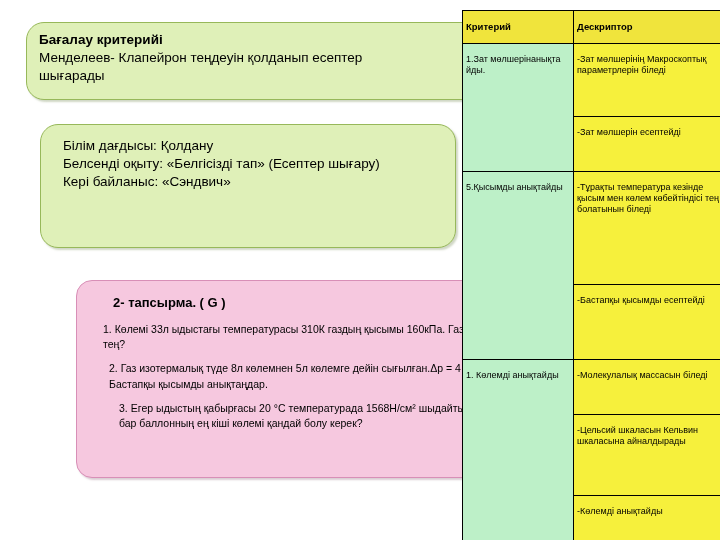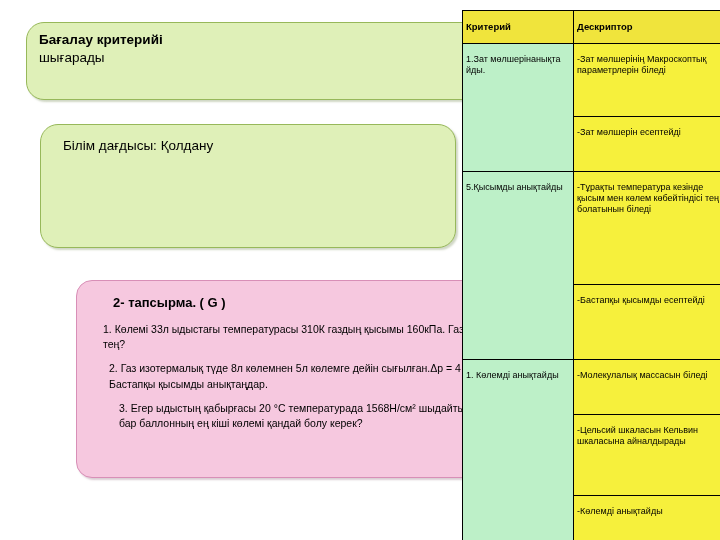--- a/index.html
+++ b/index.html
@@ -117,27 +117,36 @@
   .crit-table th.c-col { background: #f0e43c; width: 104px; }
   .crit-table th.d-col { background: #f0e43c; width: 146px; }
 </style>
 </head>
 <body>
 
 <div class="slide">
 
   <div class="greenbox bx1">
     <div class="line b">Бағалау критерийі</div>
+    <div class="line">Менделеев- Клапейрон теңдеуін қолданып  есептер</div>
     <div class="line">шығарады</div>
   </div>
 
   <div class="greenbox bx2">
     <div class="line">
       <span class="b">Білім дағдысы:</span>
       <span>Қолдану</span>
+    </div>
+    <div class="line">
+      <span class="b">Белсенді оқыту:</span>
+      <span>«Белгісізді тап» (Есептер шығару)</span>
+    </div>
+    <div class="line">
+      <span class="b">Кері байланыс:</span>
+      <span>«Сэндвич»</span>
     </div>
   </div>
 
   <div class="pinkbox">
     <div class="task-title">2- тапсырма. ( G )</div>
     <div class="task-item t1">1. Көлемі 33л ыдыстағы температурасы 310К газдың қысымы 160кПа. Газдың зат мөлшері қаншаға тең?</div>
     <div class="task-item t2">2. Газ изотермалық түде 8л көлемнен   5л көлемге дейін сығылған.Δp = 4 · 10³Па – ға артқан. Бастапқы қысымды анықтаңдар.</div>
     <div class="task-item t3">3. Егер ыдыстың қабырғасы 20 °С   температурада 1568Н/см² шыдайтын болса, массасы 6,4кг оттегі бар баллонның ең кіші көлемі қандай болу керек?</div>
   </div>
 

